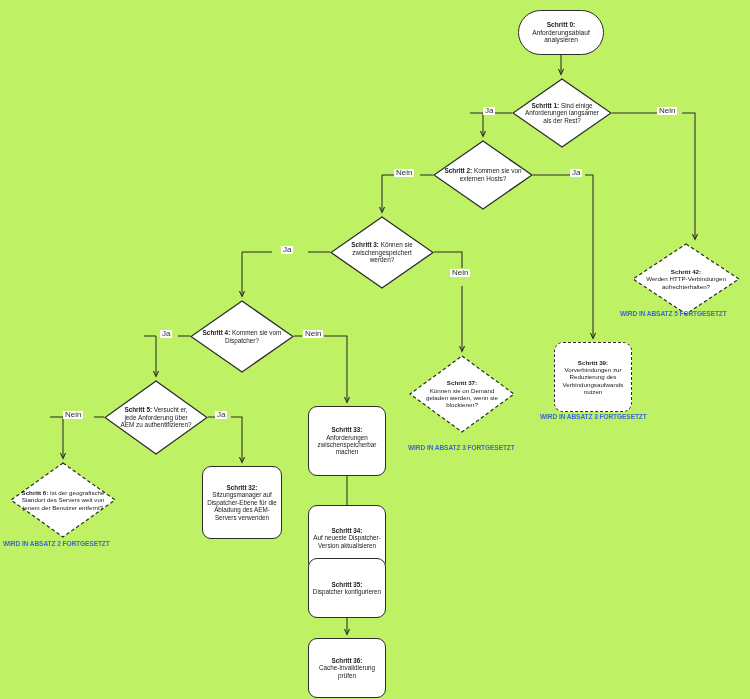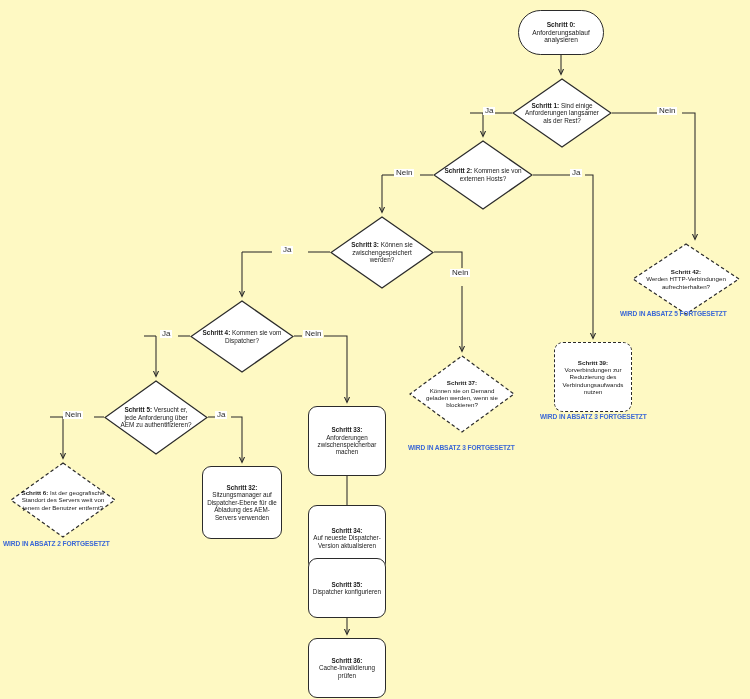--- a/index.html
+++ b/index.html
@@ -8,21 +8,21 @@
     padding: 0;
     background: #ffffff;
   }
   body {
     font-family: "Liberation Sans", sans-serif;
   }
   #canvas {
     position: relative;
     width: 750px;
     height: 699px;
-    background: #fef9c3;
+    background: #bef264;
     overflow: hidden;
   }
   #edges {
     position: absolute;
     left: 0;
     top: 0;
     width: 750px;
     height: 699px;
     pointer-events: none;
   }

